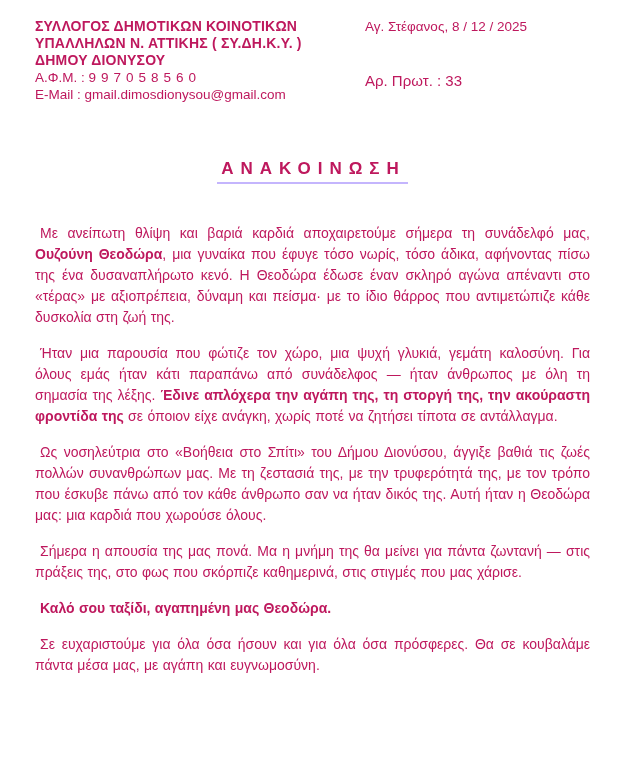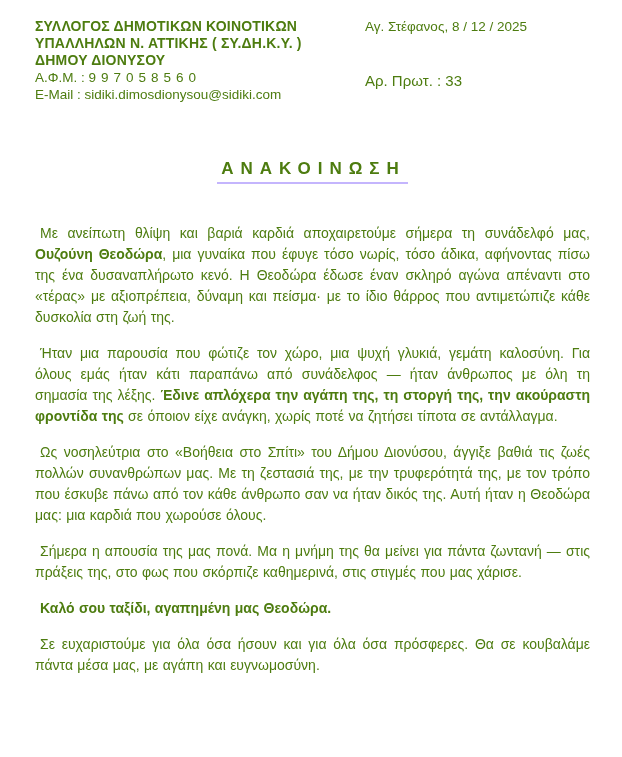--- a/index.html
+++ b/index.html
@@ -2,21 +2,21 @@
 <html><head>
 <meta charset="utf-8">
 <style>
   * { margin: 0; padding: 0; box-sizing: border-box; }
   html, body { background: #ffffff; }
   .page {
     position: relative;
     width: 622px;
     height: 757px;
     background: #ffffff;
-    color: #4d7c0f;
+    color: #be185d;
     font-family: "Liberation Sans", sans-serif;
     padding: 18px 32px 0 35px;
     overflow: hidden;
   }
   
   .header { display: flex; align-items: flex-start; }
   .header-left { width: 330px; }
   .org-line {
     font-size: 14px;
     font-weight: bold;
@@ -59,21 +59,21 @@
 <body>
 
 <div class="page">
 
   <div class="header">
     <div class="header-left">
       <div class="org-line">ΣΥΛΛΟΓΟΣ ΔΗΜΟΤΙΚΩΝ ΚΟΙΝΟΤΙΚΩΝ</div>
       <div class="org-line">ΥΠΑΛΛΗΛΩΝ Ν. ΑΤΤΙΚΗΣ ( ΣΥ.ΔΗ.Κ.Υ. )</div>
       <div class="org-line">ΔΗΜΟΥ ΔΙΟΝΥΣΟΥ</div>
       <div class="info-line"><span>Α.Φ.Μ. : </span><span class="afm-value">997058560</span></div>
-      <div class="info-line">E-Mail : sidiki.dimosdionysou@sidiki.com</div>
+      <div class="info-line">E-Mail : gmail.dimosdionysou@gmail.com</div>
     </div>
     <div class="header-right">
       <div class="place-date">Αγ. Στέφανος, 8 / 12 / 2025</div>
       <div class="protocol">Αρ. Πρωτ. : 33</div>
     </div>
   </div>
 
   <div class="title-wrap">
     <span class="title">ΑΝΑΚΟΙΝΩΣΗ</span>
   </div>

